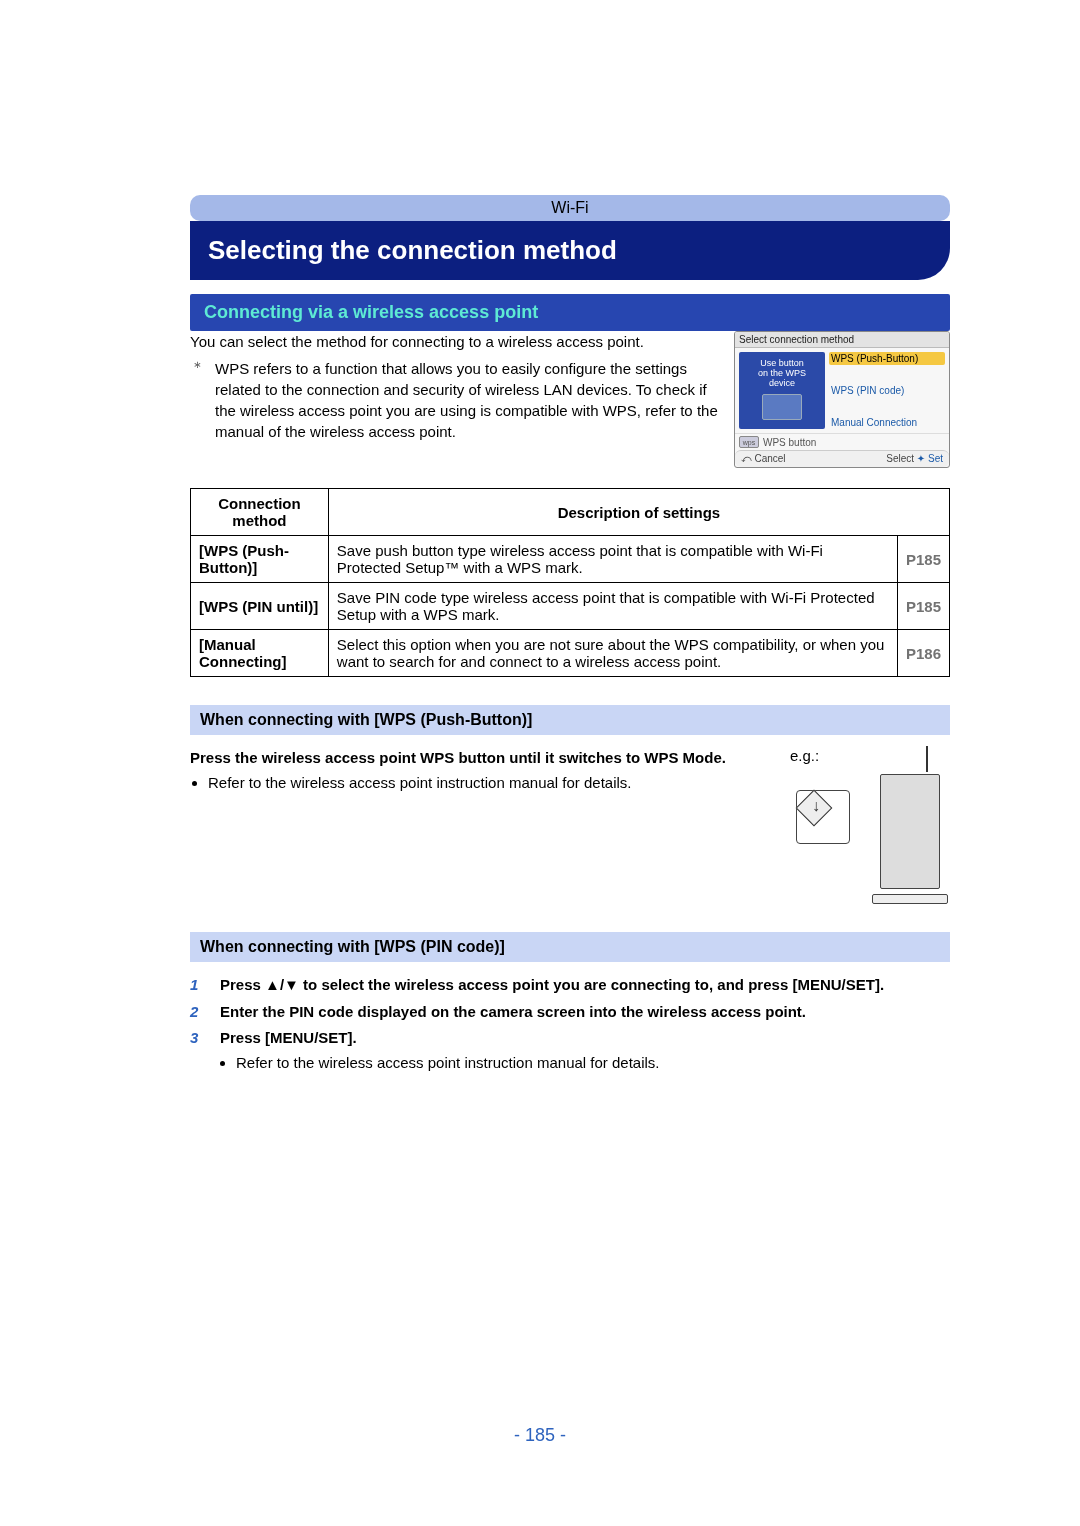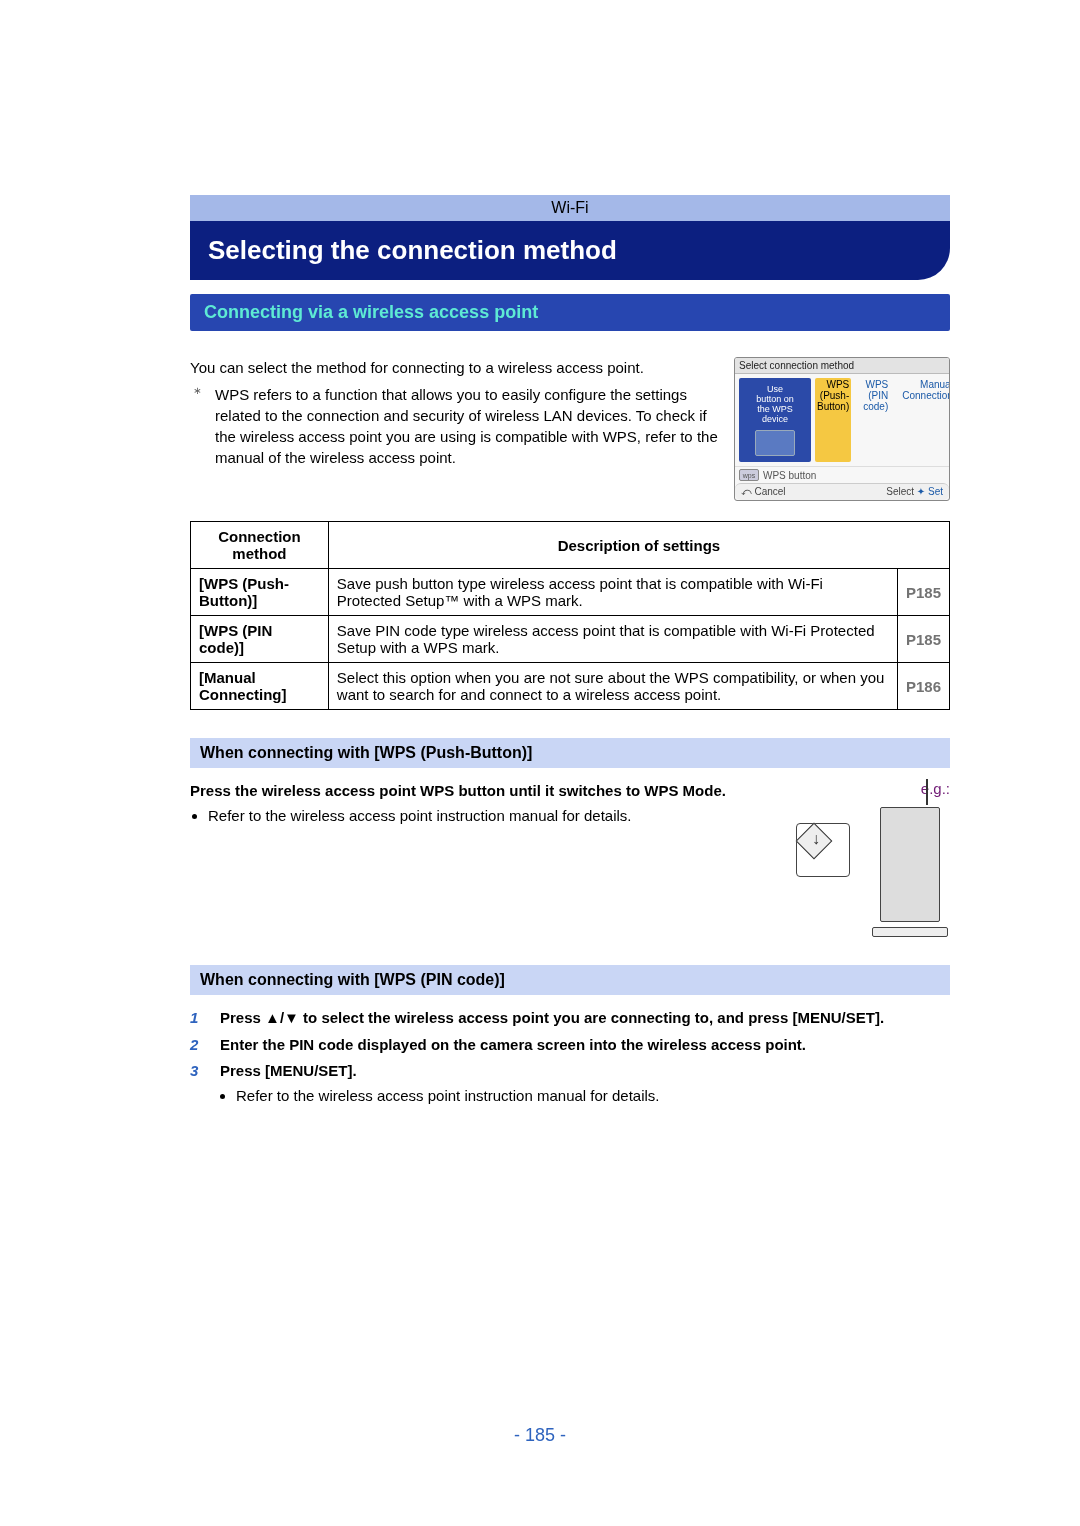--- a/index.html
+++ b/index.html
@@ -17,20 +17,21 @@
     top: 195px;
     width: 760px;
   }
   .category-band {
     background: #a4b8e8;
     color: #000;
     text-align: center;
     font-size: 16px;
     padding: 4px 0;
     margin-bottom: 0;
+    border-radius: 10px;
   }
   .title-band {
     background: #0c1f80;
     color: #fff;
     font-weight: bold;
     font-size: 26px;
     padding: 14px 18px;
     border-bottom-right-radius: 32px;
     border-bottom-left-radius: 0;
   }
@@ -39,21 +40,21 @@
     color: #5eead4;
     font-weight: bold;
     font-size: 18px;
     padding: 8px 14px;
     margin-top: 14px;
     border-radius: 2px;
   }
   .body-row {
     display: flex;
     gap: 10px;
-    margin-top: 26px;
+    margin-top: 0;
     align-items: flex-start;
   }
   .body-text { font-size: 15px; line-height: 1.4; flex: 1; }
   .note-hang {
     display: flex;
     gap: 10px;
     margin-top: 6px;
     font-size: 15px;
     line-height: 1.4;
   }
@@ -77,21 +78,21 @@
     padding:6px 16px;
     border-radius:2px;
   }
   .sp-icon {
     width:40px; height:26px;
     margin:6px auto 0;
     background:#5a7ac2;
     border:1px solid #9ab;
     border-radius:2px;
   }
-  .sp-right { flex:1; display:flex; flex-direction:row; gap:10px;text-align:right;}
+  .sp-right { flex:1; display:flex; flex-direction:column; gap:19px;}
   .sp-opt { color:#1b5aa8; font-size:10px; padding:1px 2px;}
   .sp-opt.sel { background:#f5c842; color:#000; border-radius:2px;}
   .sp-wps { display:flex; align-items:center; gap:4px; padding:2px 4px; font-size:10px; color:#555; border-top:1px solid #ddd;}
   .sp-footer { display:flex; justify-content:space-between; padding:2px 6px; font-size:10px; color:#444; background:#f0f0f0; border-top:1px solid #ccc;border-radius:6px;}
   .sp-footer .set { color:#1b5aa8;}
 
   table.method {
     border-collapse: collapse;
     width: 100%;
     margin-top: 20px;
@@ -118,21 +119,21 @@
     margin-top: 28px;
   }
   .instr-row {
     display: flex;
     gap: 18px;
     margin-top: 12px;
     align-items: flex-start;
   }
   .instr-text { flex: 1; font-size: 15px; line-height: 1.4; }
   .instr-text .bullet { list-style: disc; margin-left: 18px; margin-top:4px; font-weight:normal;}
-  .eg { color:#701a75; font-size:15px;text-align:right; }
+  .eg { color:#000000; font-size:15px; }
   .router-illust {
     width: 160px;
     height: 140px;
     position: relative;
   }
   .router-box { position:absolute; left:6px; top:26px; width:54px; height:54px; border:1px solid #444; border-radius:4px; background:#fff;}
   .router-btn { width:26px; height:26px; margin:4px; border:1px solid #333; transform: rotate(45deg); background:#eee;}
   .router-btn::after { content:"↓"; display:block; transform: rotate(-45deg); text-align:center; font-size:16px; color:#333;}
   .router-tower { position:absolute; right:10px; top:10px; width:60px; height:115px; border:1px solid #444; border-radius:2px; background:#ddd;}
   .router-antenna { position:absolute; right:22px; top:-18px; width:2px; height:26px; background:#333;}
@@ -203,21 +204,21 @@
         <tr>
       <th>Connection method</th>
       <th colspan="2">Description of settings</th>
     </tr>
     <tr>
       <td style="font-weight:bold;">[WPS (Push-Button)]</td>
       <td>Save push button type wireless access point that is compatible with Wi-Fi Protected Setup™ with a WPS mark.</td>
       <td class="pref">P185</td>
     </tr>
     <tr>
-      <td style="font-weight:bold;">[WPS (PIN code)]</td>
+      <td style="font-weight:bold;">[WPS (PIN until)]</td>
       <td>Save PIN code type wireless access point that is compatible with Wi-Fi Protected Setup with a WPS mark.</td>
       <td class="pref">P185</td>
     </tr>
     <tr>
       <td style="font-weight:bold;">[Manual Connecting]</td>
       <td>Select this option when you are not sure about the WPS compatibility, or when you want to search for and connect to a wireless access point.</td>
       <td class="pref">P186</td>
     </tr>
   </tbody>
     </table>

